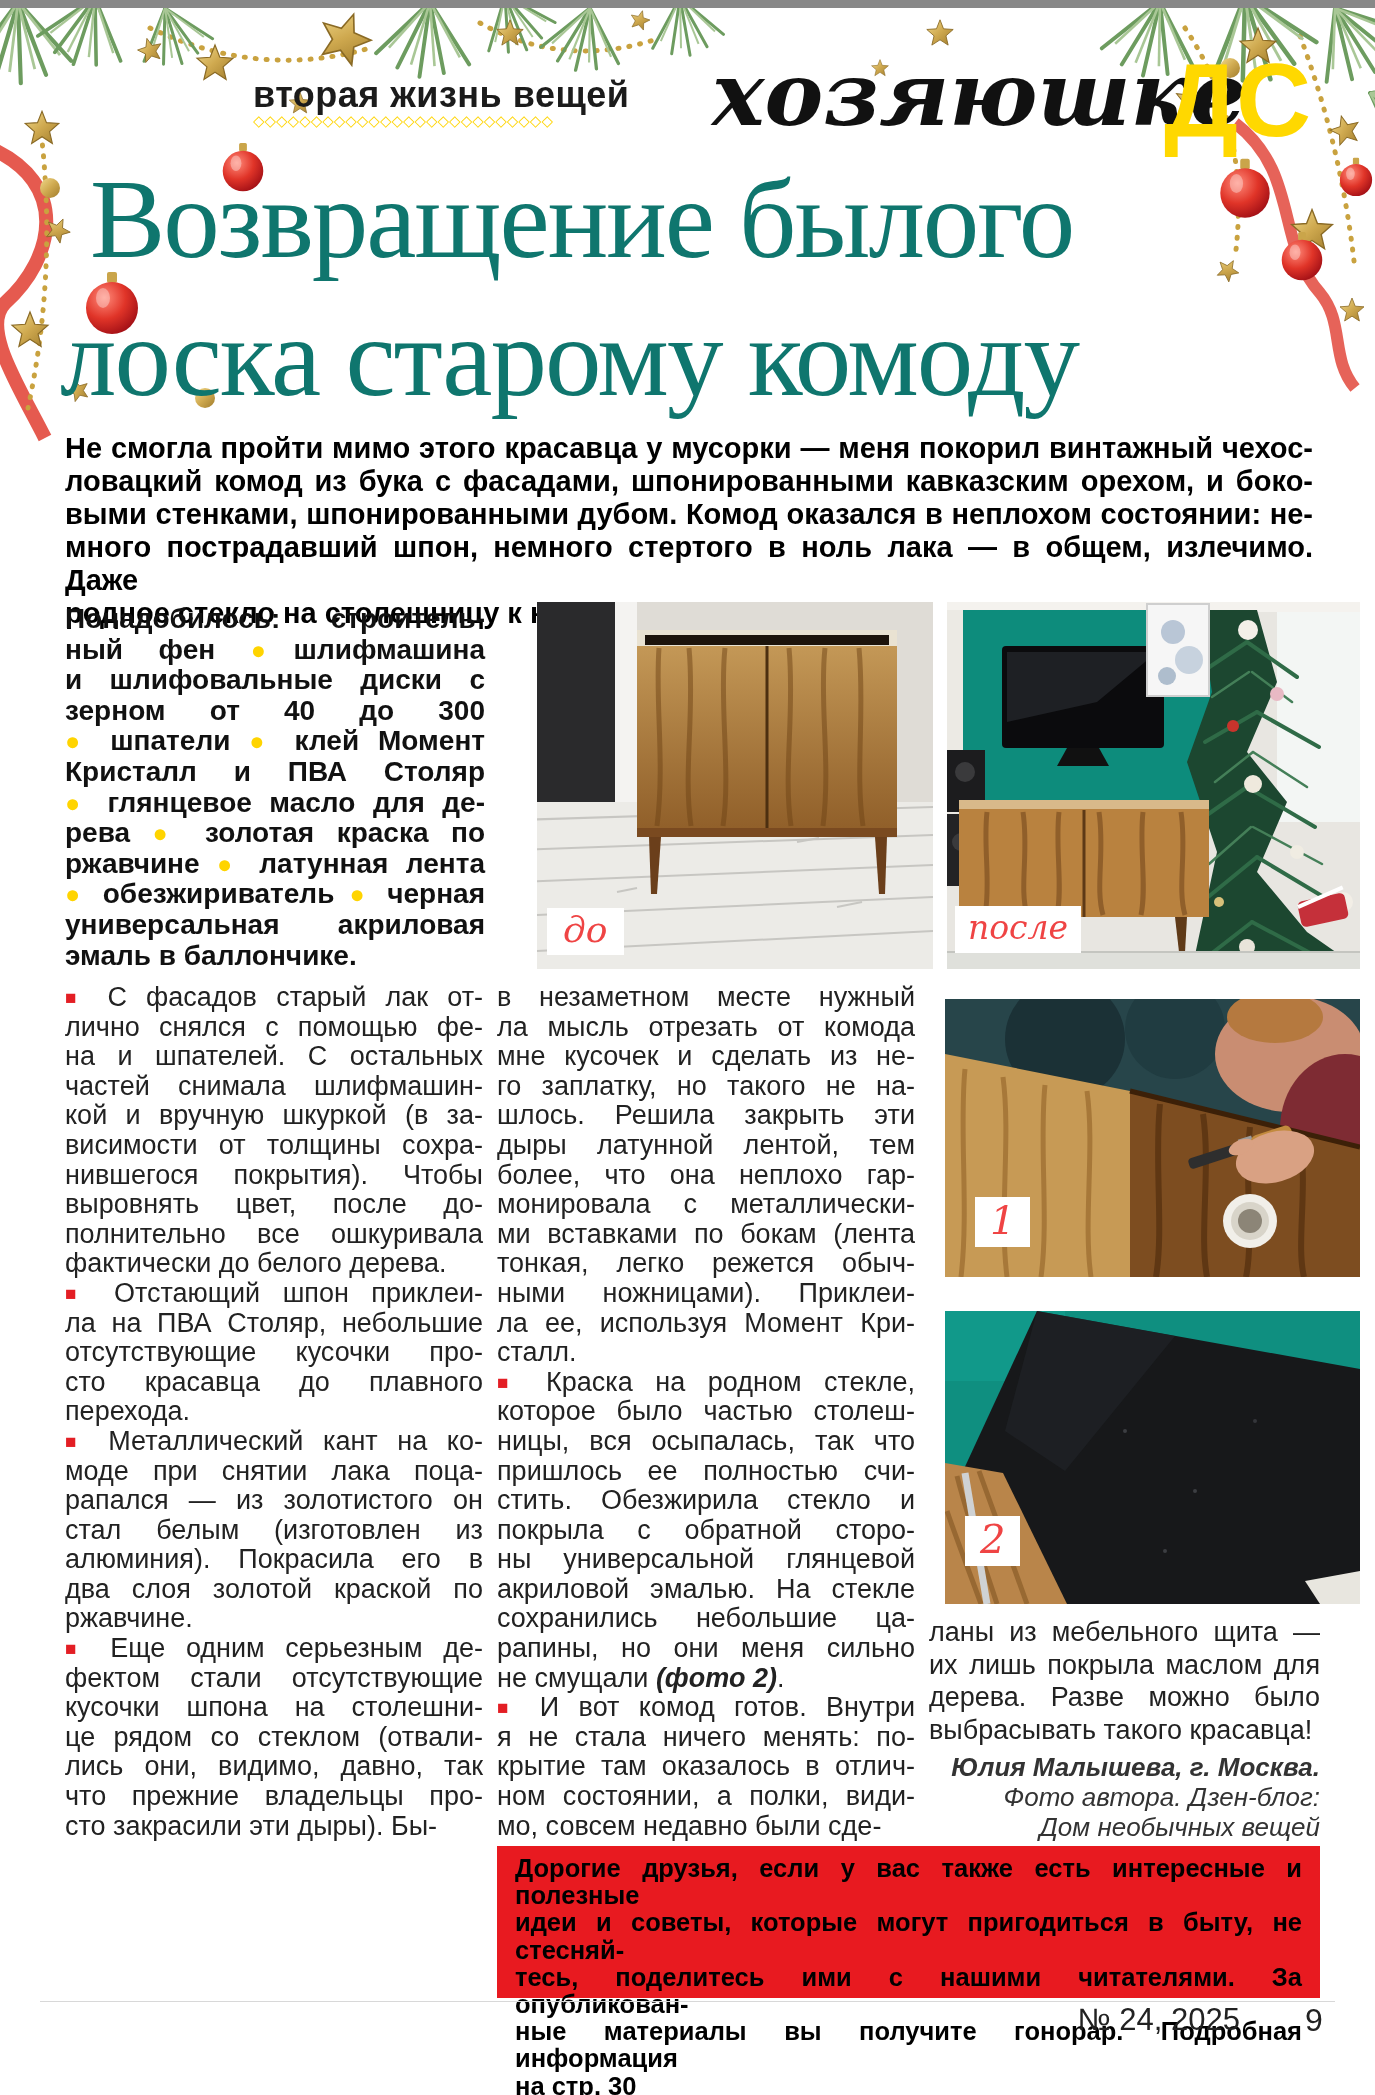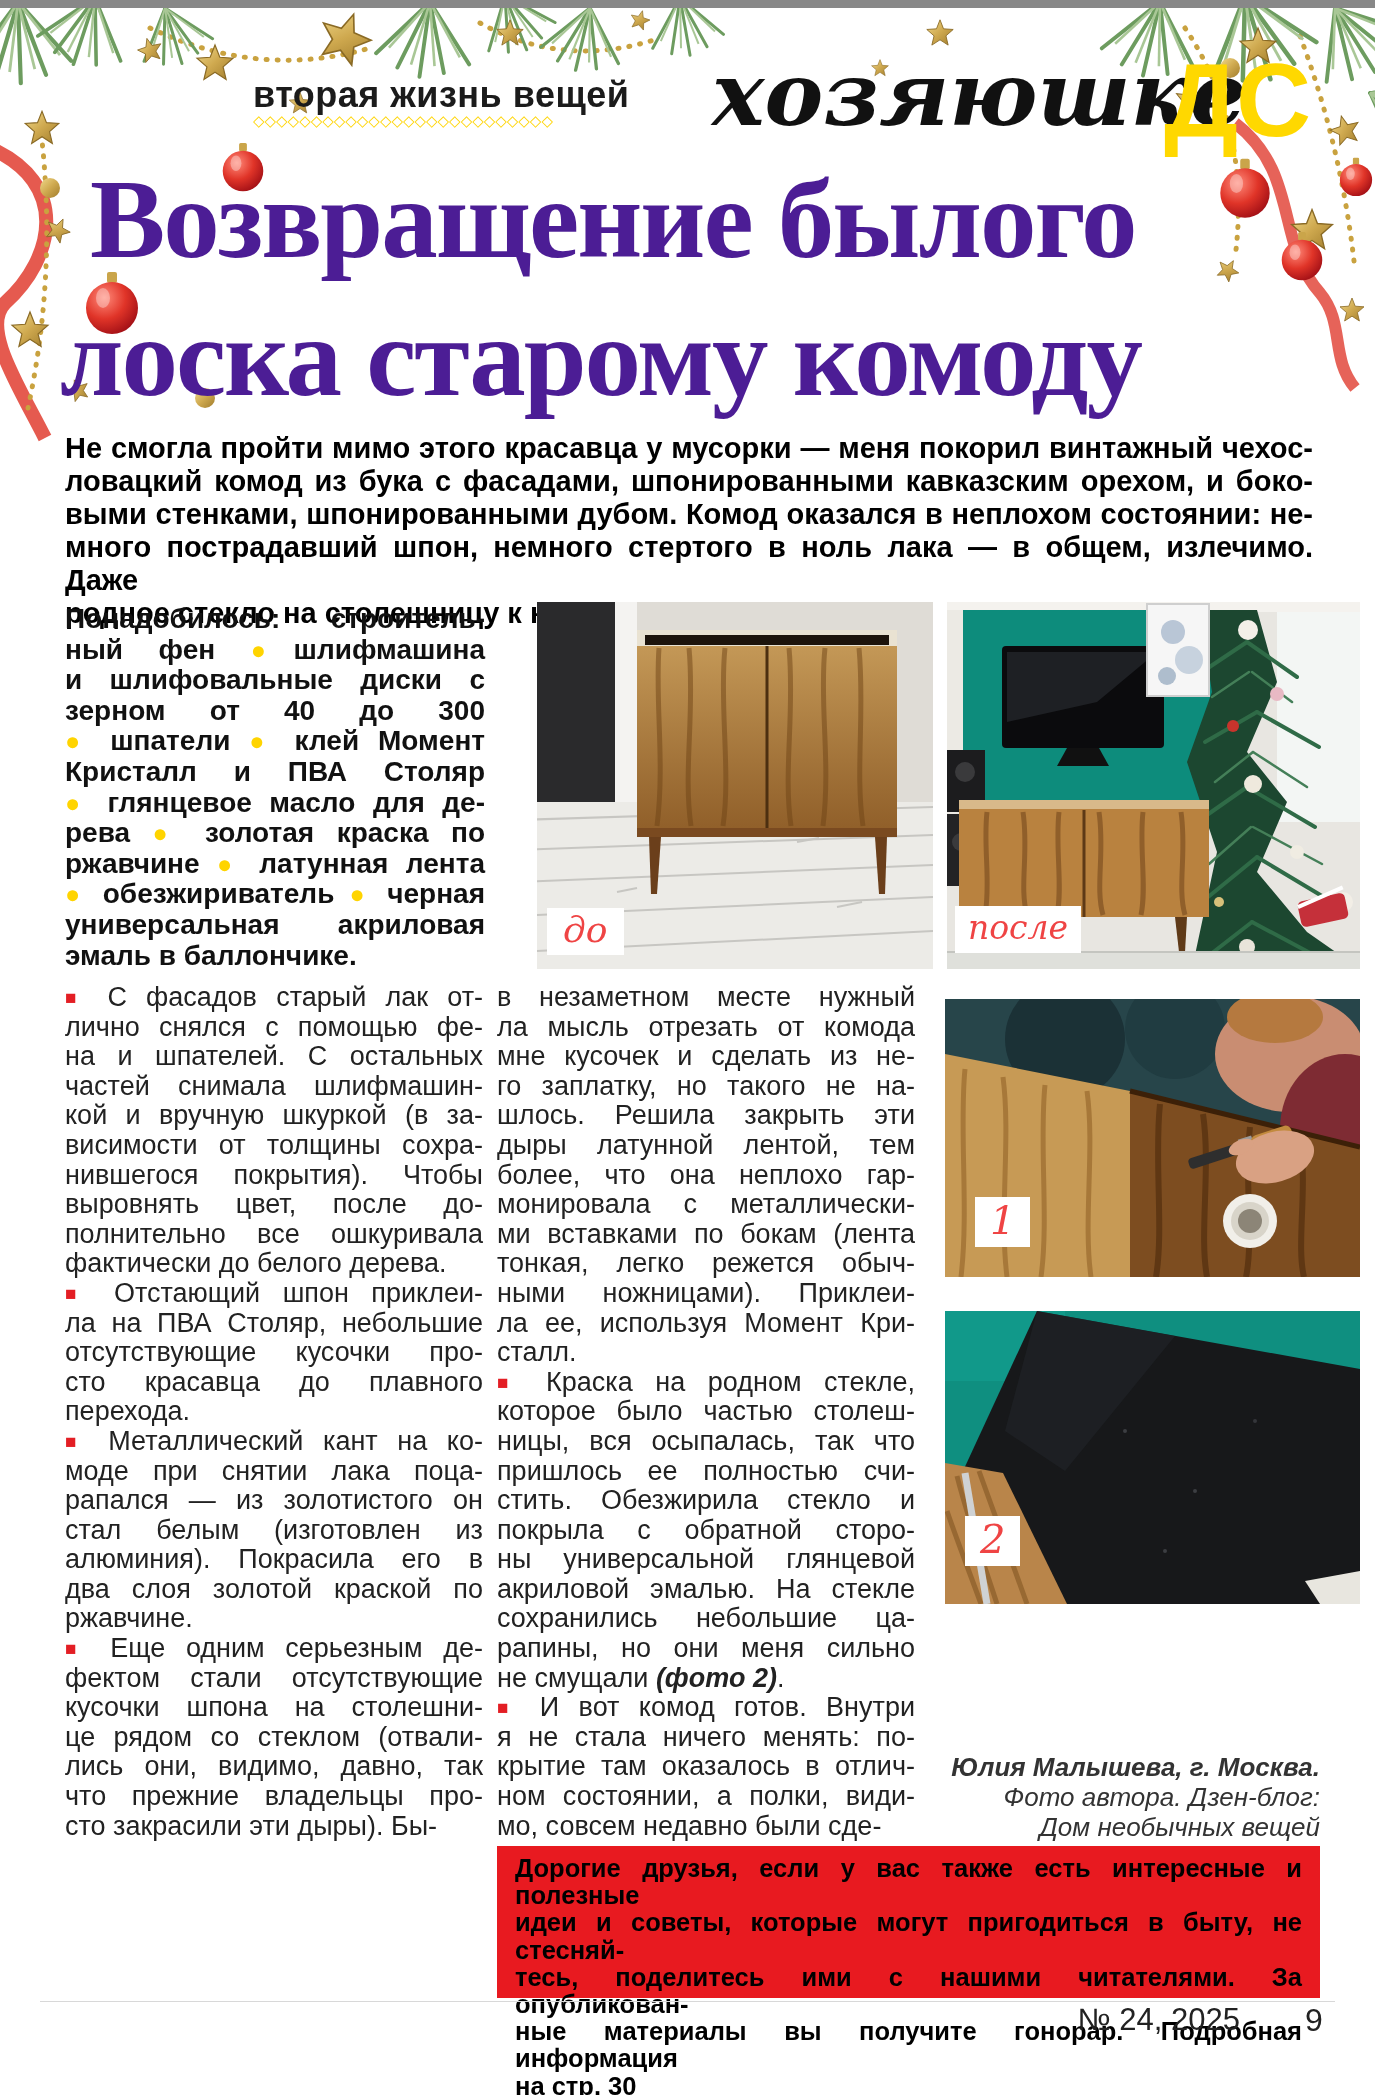--- a/index.html
+++ b/index.html
@@ -9,22 +9,22 @@
   .z{position:absolute;z-index:2;}
 
   
   .tagline{left:253px;top:66px;font-size:36px;font-weight:600;color:#1b1b1b;letter-spacing:.5px;}
   .diamonds{left:253px;top:106px;font-size:15px;color:#ffd400;letter-spacing:0;line-height:14px;}
   .masthead{left:712px;top:42px;font-family:"DejaVu Serif",serif;font-style:italic;font-weight:600;
             font-size:88px;color:#111;line-height:1;}
   .dslogo{left:1164px;top:40px;font-size:104px;font-weight:900;color:#ffd800;line-height:1;letter-spacing:-2px;}
 
   
-  .title{left:60px;top:142px;width:1300px;font-family:"Liberation Serif",serif;font-weight:700;
-         color:#4c1d95;font-size:113px;line-height:138px;letter-spacing:-2px;margin:0;}
+  .title{left:60px;top:142px;width:1300px;font-family:"Liberation Serif",serif;font-weight:400;
+         color:#0f766e;font-size:113px;line-height:138px;letter-spacing:-2px;margin:0;}
   .title .t1{display:block;margin-left:30px;}
   .title .t2{display:block;}
 
   
   .intro{left:65px;top:424px;width:1248px;font-size:29px;font-weight:700;line-height:33px;color:#000000;}
 
   
   .ln{display:block;text-align:justify;text-align-last:justify;}
   .lnlast{text-align-last:left;}
   .para{margin:0;padding:0;}
@@ -465,20 +465,28 @@
         <path d="M12,165 C22,205 38,250 52,293"></path>
           <path d="M34,160 C48,200 66,248 82,293"></path>
         <path d="M2,200 C14,235 26,265 36,293"></path>
       </g>
       <polyline points="20,162 42,293" fill="none" stroke="#cfd2d4" stroke-width="7"></polyline>
       <polygon points="360,270 415,260 415,293 375,293" fill="#e8e6df"></polygon>
     </svg>
     <figcaption class="plabel lab-num lab-2">2</figcaption>
   </figure>
 
+  <div class="z col3t">
+      <p class="para">
+        <span class="ln">ланы из мебельного щита —</span>
+        <span class="ln">их лишь покрыла маслом для</span>
+        <span class="ln">дерева. Разве можно было</span>
+        <span class="ln lnlast">выбрасывать такого красавца!</span>
+      </p>
+    </div>
   <div class="z credits">
       <span class="ln">Юлия Малышева, г. Москва.</span>
       <span class="ln">Фото автора. Дзен-блог:</span>
       <span class="ln lnlast">Дом необычных вещей</span>
     </div>
 
   <div class="z redbox">
       <span class="ln">Дорогие друзья, если у вас также есть интересные и полезные</span>
       <span class="ln">идеи и советы, которые могут пригодиться в быту, не стесняй-</span>
       <span class="ln">тесь, поделитесь ими с нашими читателями. За опубликован-</span>

